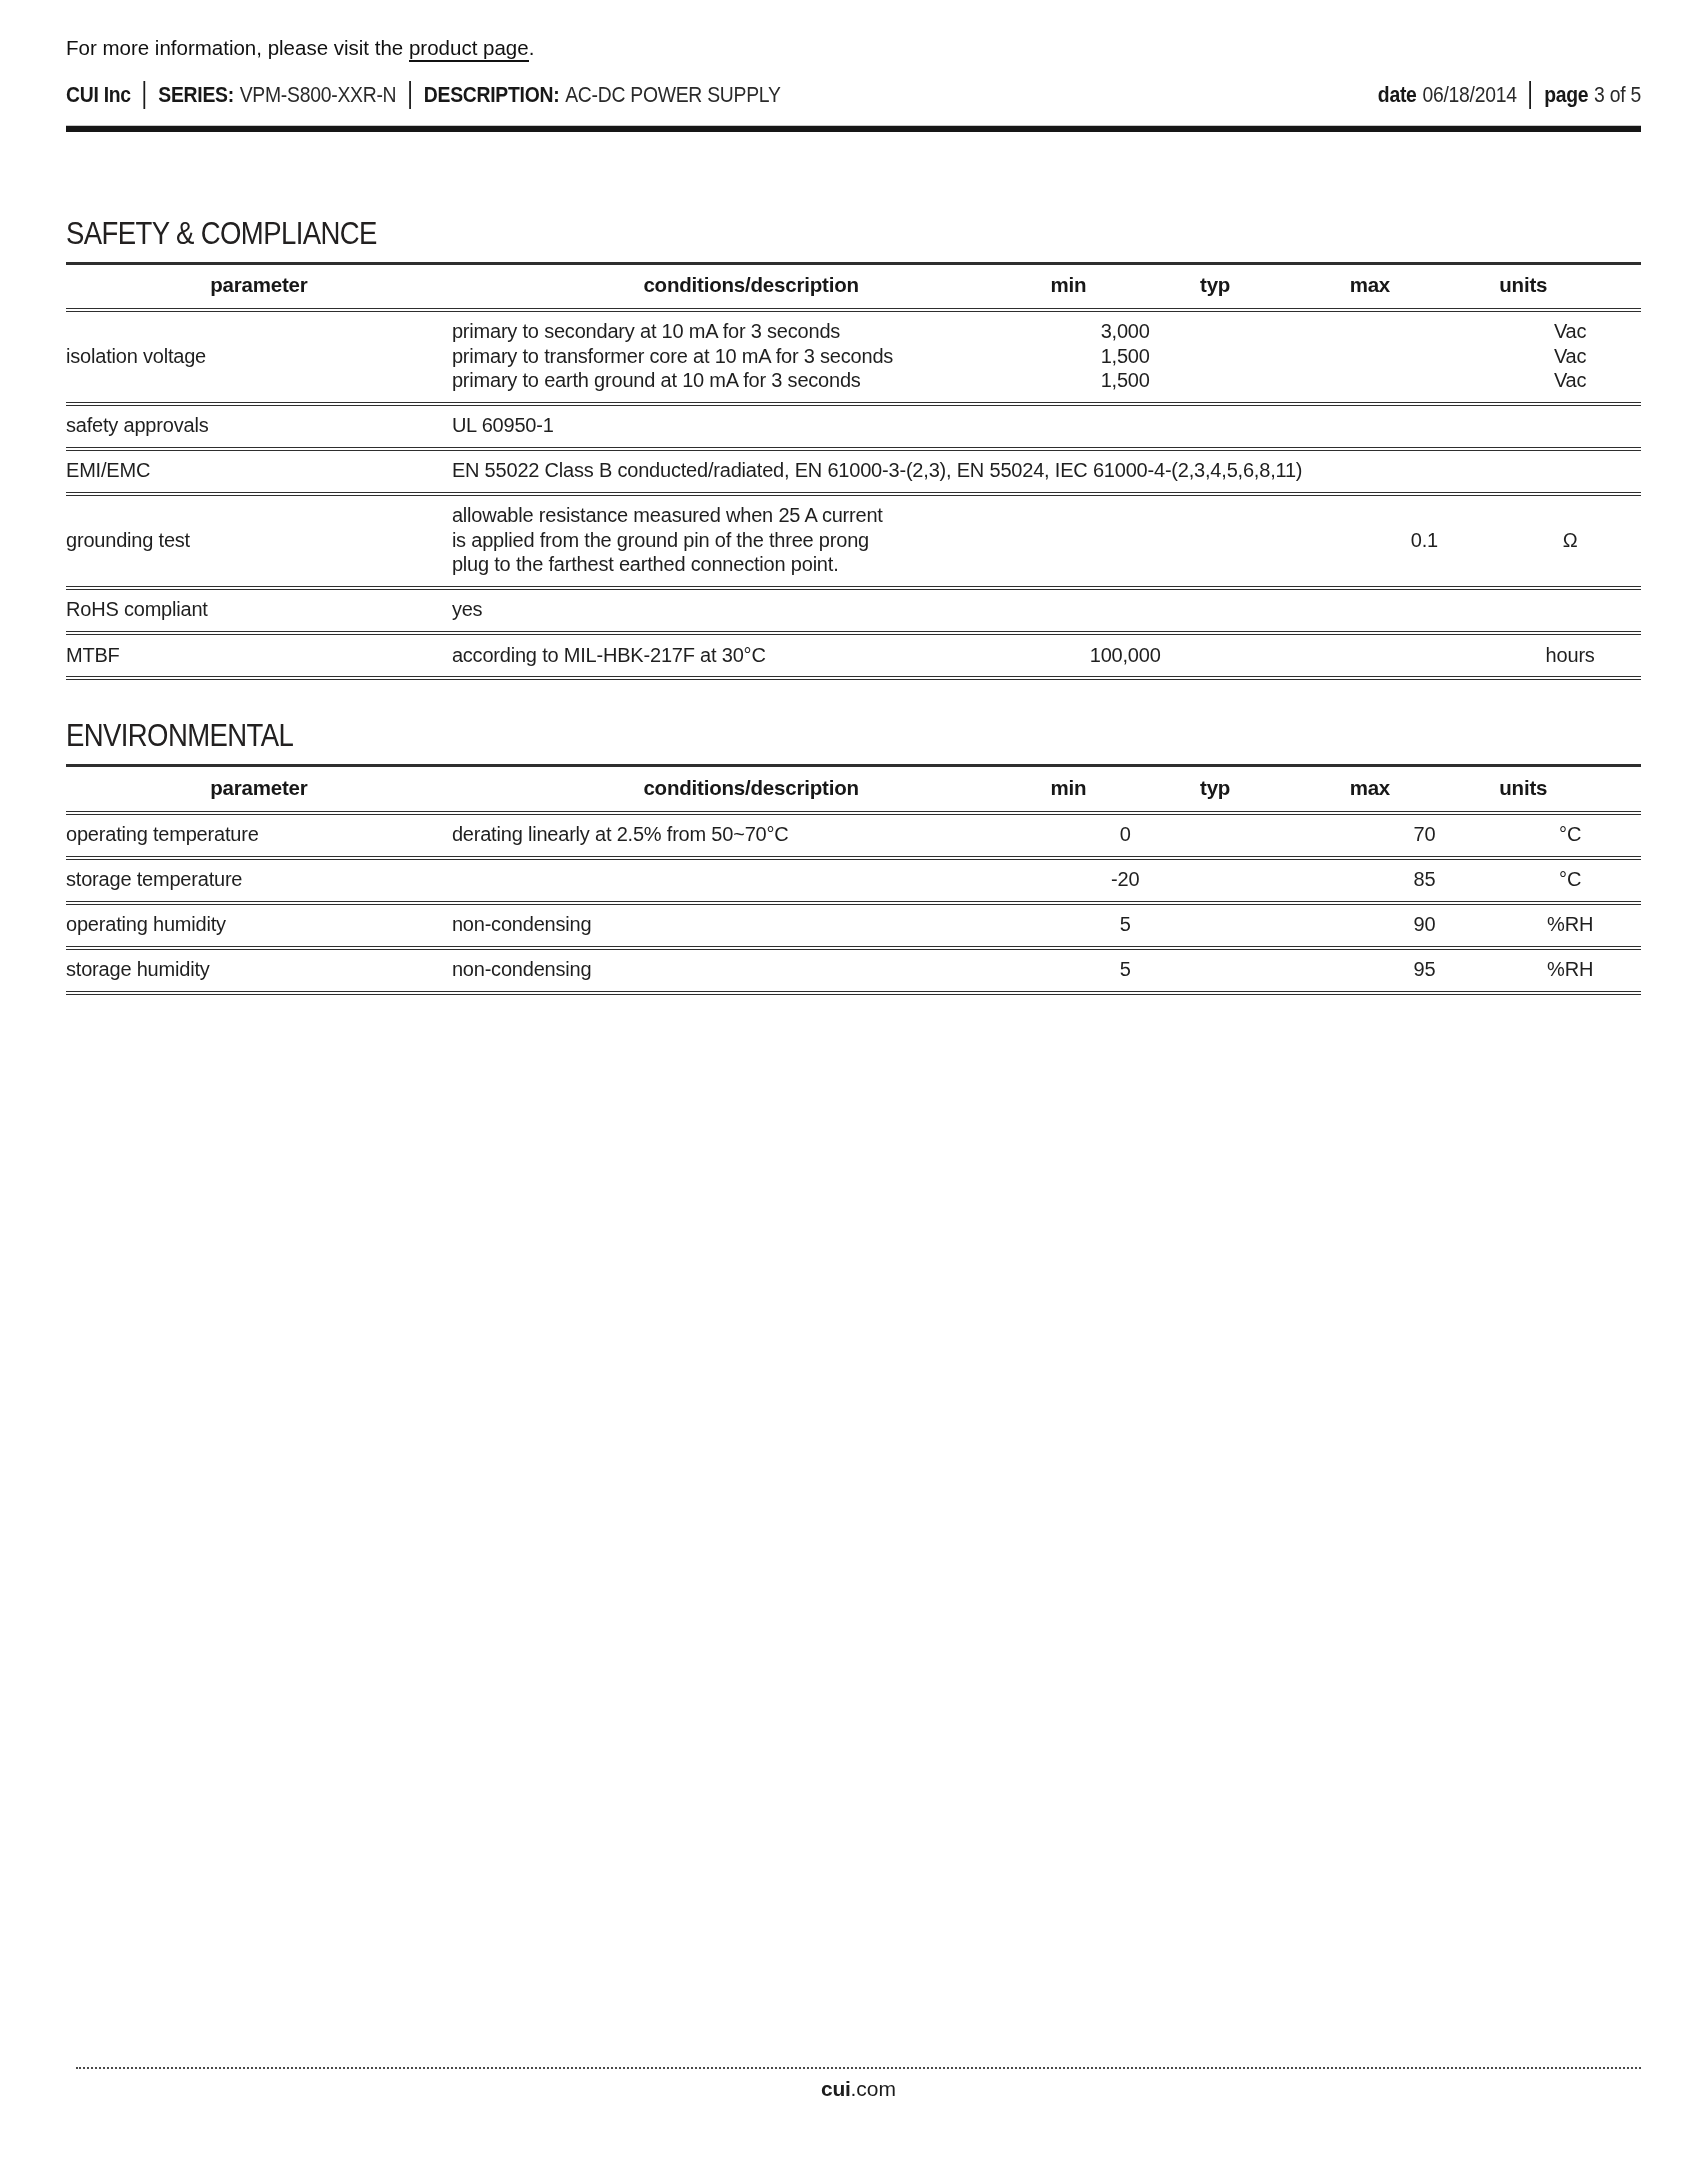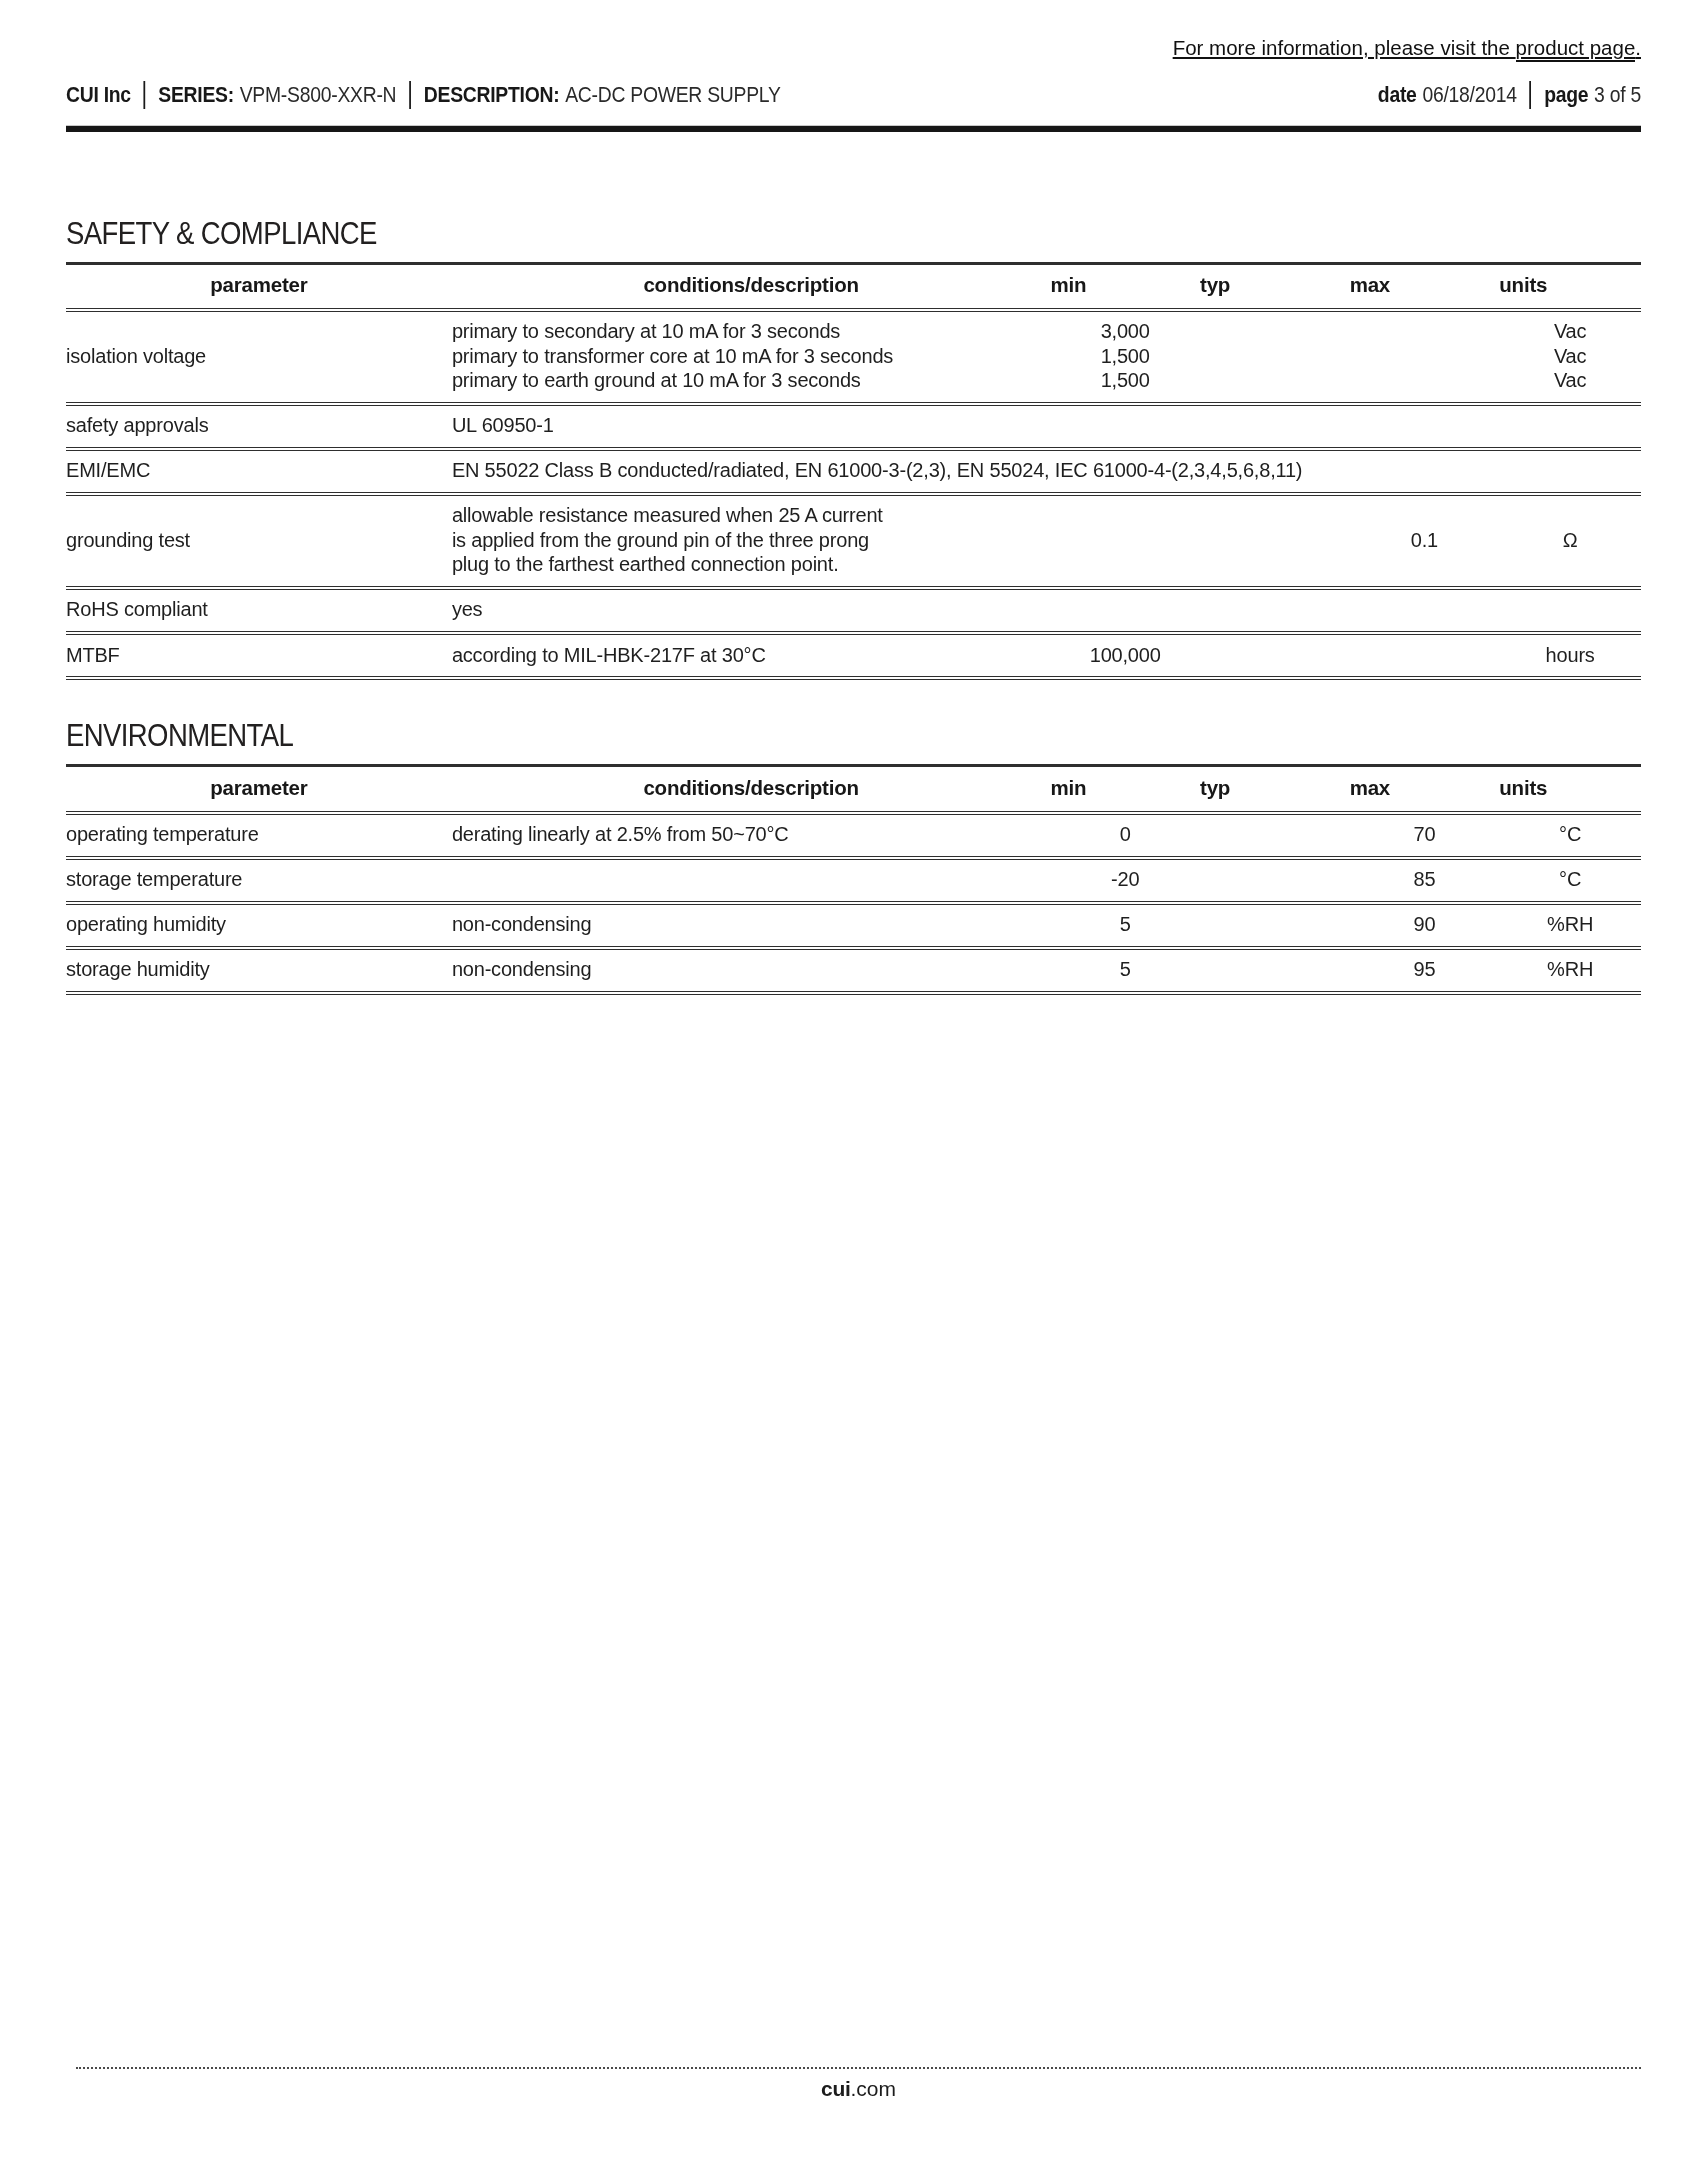--- a/index.html
+++ b/index.html
@@ -10,24 +10,23 @@
     color: #1c1c1c;
     position: relative;
     overflow: hidden;
   }
   .sheet { position: absolute; inset: 0; background: #ffffff; }
   .content { margin: 0 46px 0 66px; }
 
   
   .top-note {
     padding-top: 36px;
-    text-align: right;
+    text-align: left;
     font-size: 20.5px;
     color: #111;
-    text-decoration: underline;
   }
   .top-note a.link {
     color: #111;
     text-decoration: none;
     border-bottom: 2.6px solid #111;
     padding-bottom: 1.3px;
     cursor: pointer;
   }
 
   

